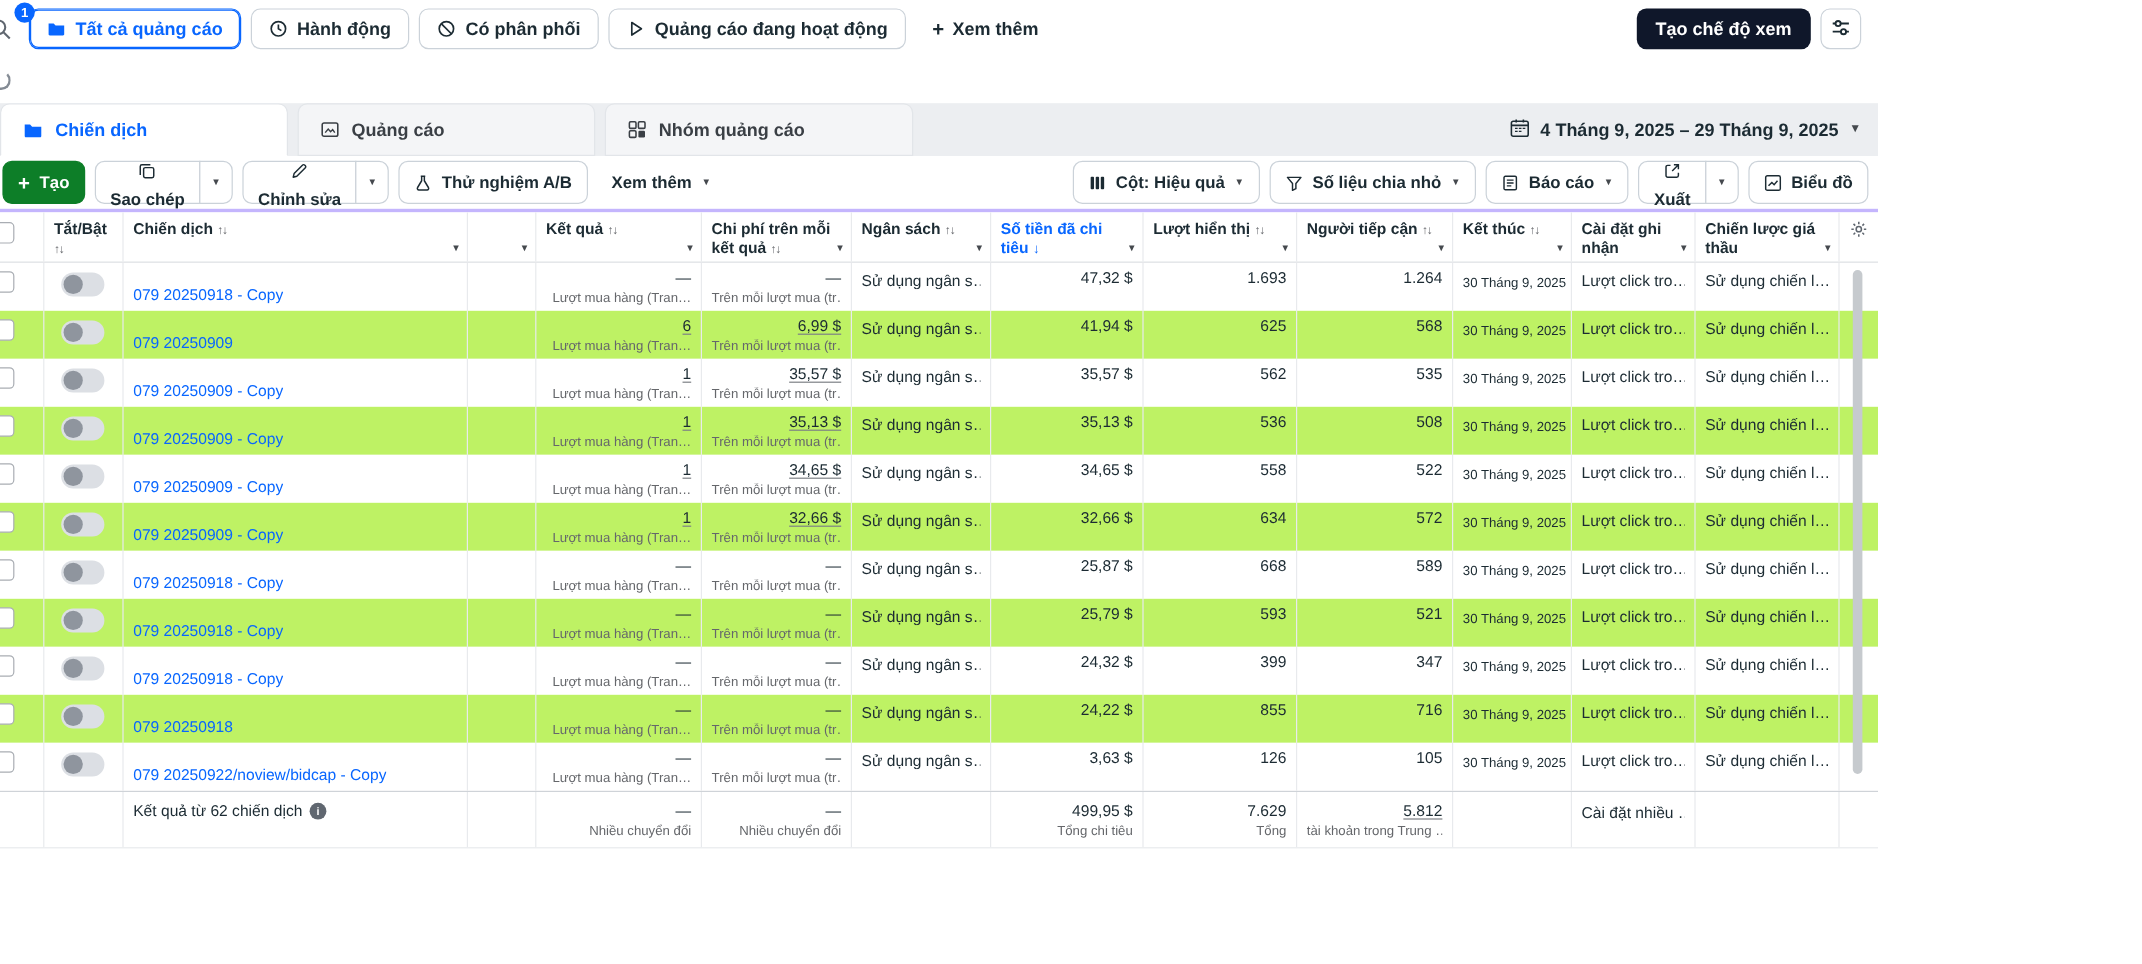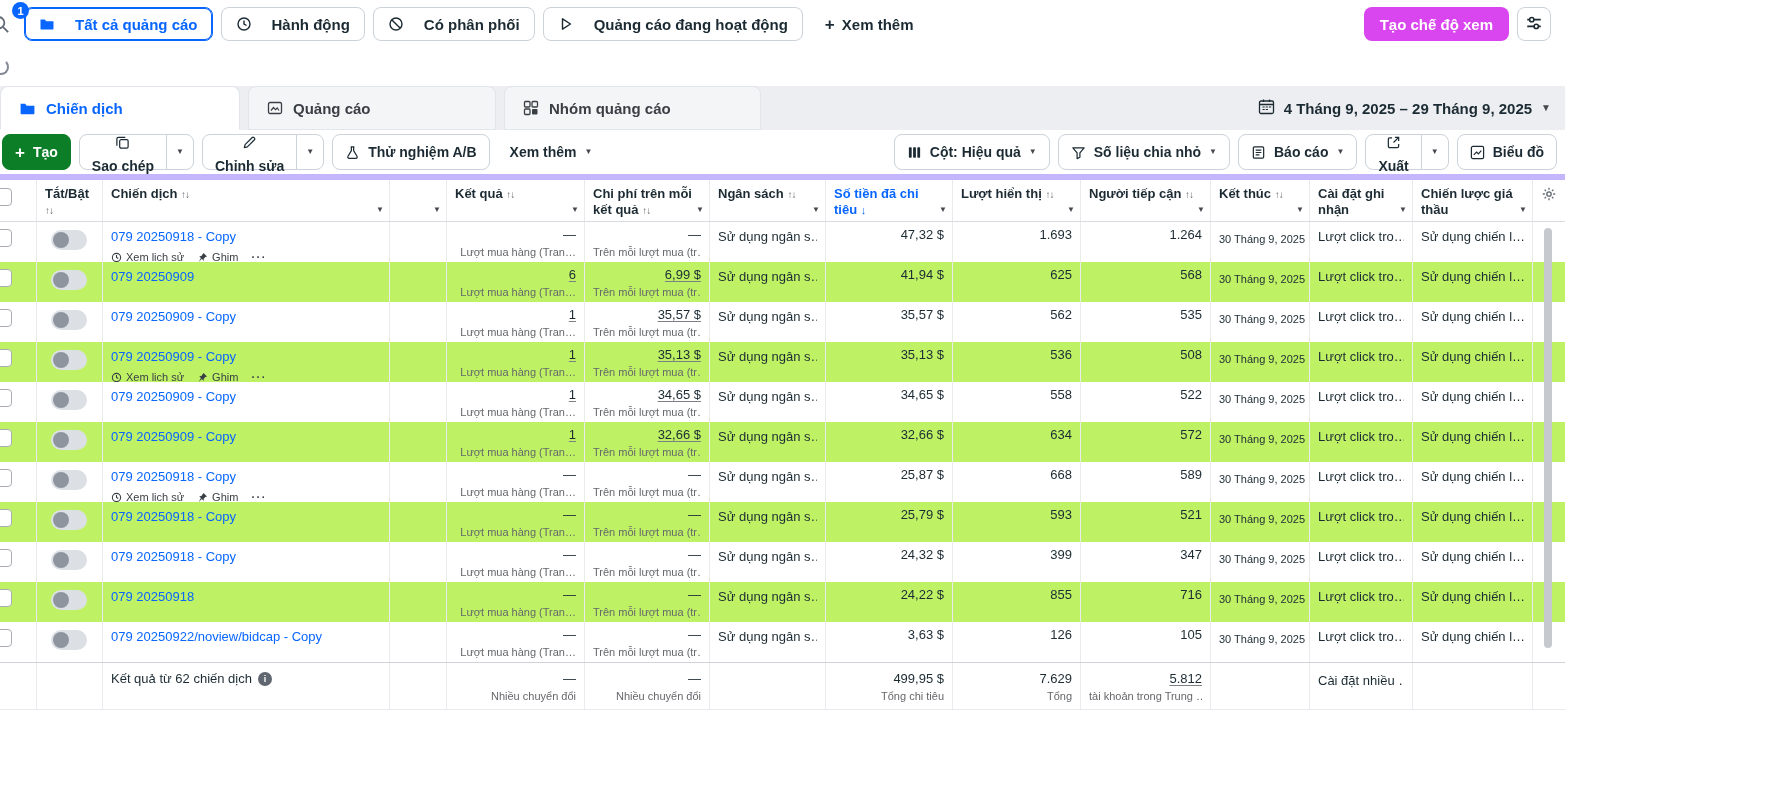--- a/index.html
+++ b/index.html
@@ -11,26 +11,26 @@
   .app { width:1565px; position:relative; }
   .fb-spacer { flex:1 1 auto; }
   .caret { font-size:8px; color:#45494e; line-height:1; }
 
   
   .filter-bar { display:flex; align-items:center; gap:8px; height:48px; padding:0 14px 0 0; position:relative; background:#fff; }
   .count-badge { position:absolute; left:12px; top:2px; min-width:17px; height:17px; border-radius:9px; background:#0866FF;
     color:#fff; font-size:11px; font-weight:700; display:flex; align-items:center; justify-content:center; padding:0 4px; z-index:3; }
   .search-cut { width:16px; height:26px; display:flex; align-items:center; overflow:visible; }
   .search-cut svg { margin-left:-10px; }
-  .chip { display:inline-flex; align-items:center; gap:20px; height:34px; padding:0 14px; border:1px solid #cbd2d9; border-radius:8px;
+  .chip { display:inline-flex; align-items:center; gap:8px; height:34px; padding:0 14px; border:1px solid #cbd2d9; border-radius:8px;
     background:#fff; font-size:15px; font-weight:600; color:#1c2b33; font-family:inherit; cursor:pointer; white-space:nowrap; }
   .chip.active { border-color:#0866FF; color:#0866FF; box-shadow:inset 0 0 0 1px #0866FF; }
   .chip.ghost { border:none; background:transparent; gap:7px; }
   .plus { font-size:17px; font-weight:600; line-height:1; }
-  .btn-primary { height:34px; padding:0 16px; border:none; border-radius:8px; background:#d946ef; color:#fff;
+  .btn-primary { height:34px; padding:0 16px; border:none; border-radius:8px; background:#0f172a; color:#fff;
     font-size:15px; font-weight:600; font-family:inherit; cursor:pointer; white-space:nowrap; }
   .icon-btn { width:34px; height:34px; border:1px solid #cbd2d9; border-radius:8px; background:#fff; display:flex; align-items:center; justify-content:center; cursor:pointer; }
 
   
   .sub-strip { height:38px; display:flex; align-items:center; background:#fff; }
   .spinner { width:16px; height:16px; border:2px solid #848b94; border-top-color:transparent; border-radius:50%; margin-left:-7px; }
 
   
   .tabs-row { height:44px; background:#eceef1; display:flex; align-items:stretch; }
   .tab { display:flex; align-items:center; gap:10px; padding:0 18px; border-radius:8px 8px 0 0; background:#f4f5f7;
@@ -48,21 +48,21 @@
   .btn { display:inline-flex; align-items:center; gap:8px; height:36px; padding:0 12px; border:1px solid #cbd2d9; border-radius:8px;
     background:#fff; font-size:14px; font-weight:600; color:#1c2b33; font-family:inherit; cursor:pointer; white-space:nowrap; }
   .btn svg { flex:0 0 auto; }
   .btn.green { background:#0d7e28; border-color:#0d7e28; color:#fff; }
   .btn.ghost { border:none; }
   .split { display:inline-flex; }
   .split .btn.main { border-radius:8px 0 0 8px;flex-direction:column; }
   .split .btn.caret-seg { border-radius:0 8px 8px 0; margin-left:-1px; padding:0 9px; }
 
   
-  .table { border-top:6px solid #c4b5fd; position:relative; }
+  .table { border-top:3px solid #c4b5fd; position:relative; }
   .cell { border-right:1px solid #e8eaed; padding:5px 8px; overflow:hidden; position:relative; }
   .c-check{width:37px;} .c-toggle{width:66px;} .c-name{width:287px;} .c-gap{width:57px;}
   .c-result{width:138px;} .c-cost{width:125px;} .c-budget{width:116px;} .c-spent{width:127px;}
   .c-impr{width:128px;} .c-reach{width:130px;} .c-end{width:99px;} .c-attr{width:103px;}
   .c-bid{width:120px;} .c-last{width:32px; border-right:none;}
 
   .thead { display:flex; border-bottom:1px solid #d8dbdf; background:#fff; height:42px; }
   .thead .cell { font-size:13px; font-weight:700; line-height:1.2; padding-top:6px; }
   .sort { font-size:10px; color:#65676b; letter-spacing:-1px; font-weight:400; white-space:nowrap; }
   .filter-caret { position:absolute; right:5px; bottom:6px; font-size:8px; color:#45494e; }
@@ -73,21 +73,21 @@
   .trow { display:flex; height:40px; background:#fff; }
   .trow.alt { background:#bef264; }
   .tfoot { display:flex; border-top:1px solid #cfd3d8; height:48px; background:#fff; border-bottom:1px solid #e8eaed; }
   .tfoot .cell { padding-top:8px; }
 
   .checkbox { width:18px; height:18px; border:1px solid #a9adb3; border-radius:4px; background:#fff; display:inline-block; margin-left:-14px; margin-top:2px; cursor:pointer; }
   .toggle { width:36px; height:20px; border-radius:10px; background:#dcdfe4; position:relative; display:inline-block; margin-top:3px; margin-left:6px; cursor:pointer; }
   .toggle .knob { position:absolute; left:2px; top:2px; width:16px; height:16px; border-radius:50%; background:#8f959e; }
 
   .camp-link { font-size:13px; color:#0866FF; text-decoration:none; display:inline-block; max-width:100%;
-    white-space:nowrap; overflow:hidden; text-overflow:ellipsis; margin-top:2px; cursor:pointer; }
+    white-space:nowrap; overflow:hidden; text-overflow:ellipsis; margin-top:14px; cursor:pointer; }
   .history { display:flex; align-items:center; gap:13px; margin-top:3px; font-size:11px; color:#3a3f45; }
   .hist-btn { display:inline-flex; align-items:center; gap:4px; cursor:pointer; }
   .hist-more { font-weight:700; letter-spacing:1.5px; cursor:pointer; }
 
   .num { text-align:right; }
   .val { display:block; font-size:13px; color:#1c2b33; line-height:1.25; }
   .val.u { text-decoration:underline; text-decoration-color:#7d8085; text-underline-offset:2px; }
   .sub { display:block; font-size:11px; color:#65676b; margin-top:3px; white-space:nowrap; overflow:hidden; }
   .val-left { display:block; font-size:13px; color:#1c2b33; white-space:nowrap; overflow:hidden; margin-top:2px; }
   .end-date { font-size:11px; color:#1c2b33; display:block; margin-top:6px; white-space:nowrap; }

